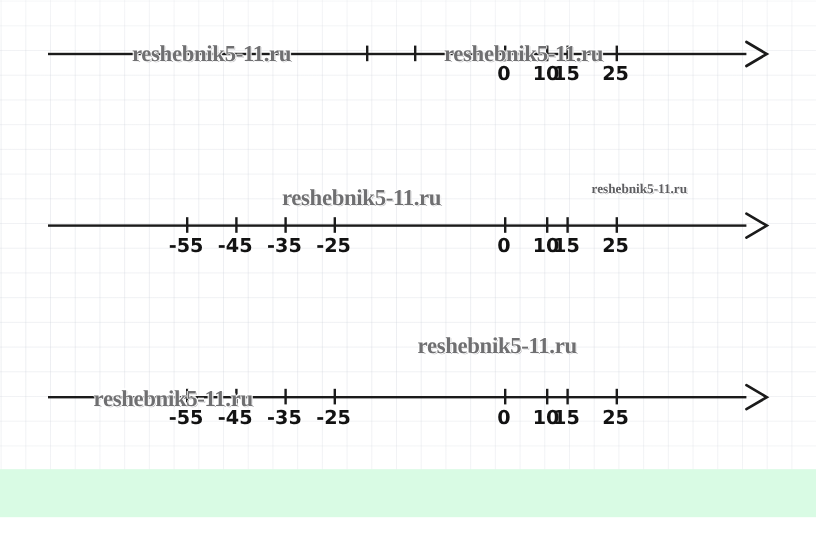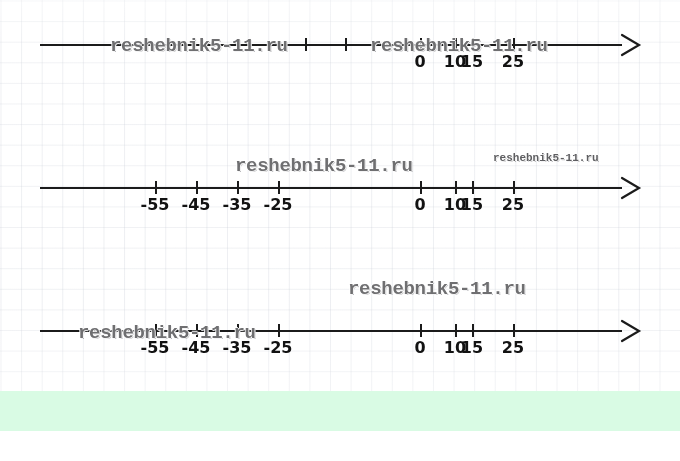--- a/index.html
+++ b/index.html
@@ -87,21 +87,21 @@
     line-height: 16px;
     color: #121212;
     letter-spacing: 0px;
     white-space: nowrap;
     transform: translateX(-50%);
   }
 
   
   .wm {
     position: absolute;
-    font-family: Liberation Mono, monospace;
+    font-family: Liberation Serif, serif;
     font-weight: bold;
     color: #6f6f71;
     white-space: nowrap;
     text-shadow:
        1px 0 0 rgba(255,255,255,0.85),
       -1px 0 0 rgba(255,255,255,0.85),
        0 1px 0 rgba(255,255,255,0.85),
        0 -1px 0 rgba(255,255,255,0.85),
        1px 1px 0 rgba(120,120,125,0.55);
     pointer-events: none;

